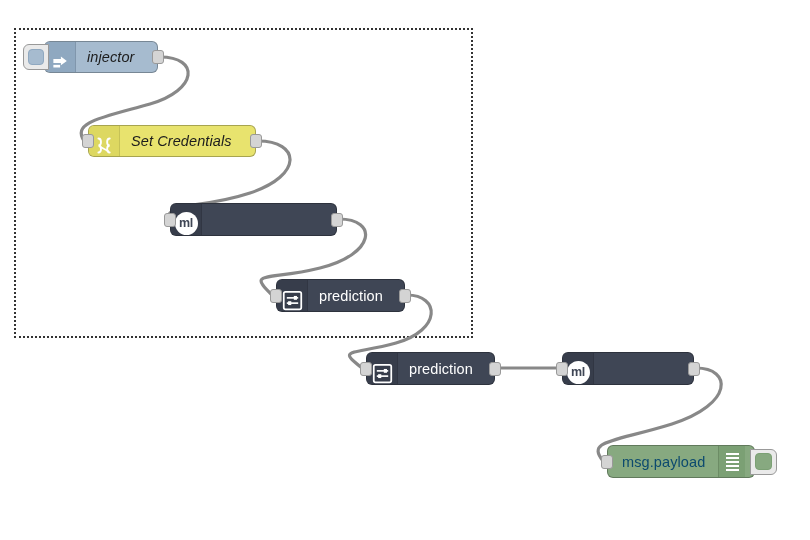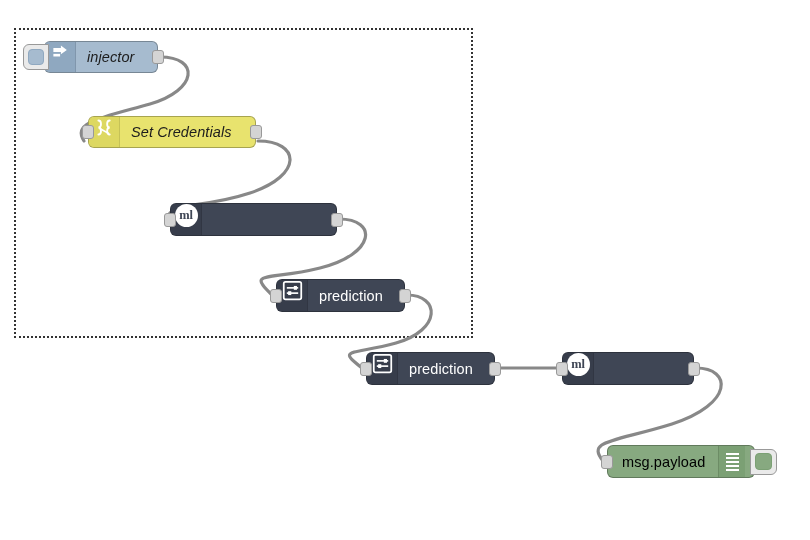--- a/index.html
+++ b/index.html
@@ -40,27 +40,26 @@
     display: flex;
     align-items: stretch;
     box-sizing: border-box;
     border-radius: 6px;
     border: 1px solid rgba(0,0,0,0.28);
     overflow: visible;
   }
   .node-icon {
     width: 30px;
     display: flex;
-    align-items: flex-start;
+    align-items: flex-end;
     justify-content: center;
     border-right: 1px solid rgba(0,0,0,0.10);
     border-top-left-radius: 5px;
     border-bottom-left-radius: 5px;
     flex: 0 0 30px;
-    font-family: Liberation Serif, serif;
   }
   .node-label {
     display: flex;
     align-items: center;
     padding: 0 14px 0 11px;
     font-size: 14px;
     white-space: nowrap;
     letter-spacing: 0.1px;
   }
   
@@ -154,21 +153,21 @@
     letter-spacing: -0.3px;
     line-height: 1;
   }
 
   
   .node.debug {
     background: #87a980;
     color: #1b1b1b;
   }
   .node.debug .node-label {
-    color: #000000;
+    color: #0c4a6e;
     font-size: 14.5px;
     padding: 0 13px 0 14px;
   }
   .debug-icon-box {
     width: 26px;
     display: flex;
     align-items: center;
     justify-content: center;
     background: #7ba074;
     border-left: 1px solid rgba(0,0,0,0.12);
@@ -232,21 +231,21 @@
     <div class="node-icon">
       <svg width="19" height="19" viewBox="0 0 24 24" aria-hidden="true">
         <path d="M3 7.5 L12.5 7.5 L12.5 4.4 L20 10 L12.5 15.6 L12.5 12.5 L3 12.5 Z" fill="#ffffff"></path>
         <rect x="3" y="15" width="8.5" height="3.3" fill="#ffffff"></rect>
       </svg>
     </div>
     <div class="node-label">injector</div>
     <span class="port out"></span>
   </div>
 
-  <div class="node func" id="node-set-credentials" style="left: 88px; top: 116px; width: 168px; height: 32px;">
+  <div class="node func" id="node-set-credentials" style="left: 88px; top: 125px; width: 168px; height: 32px;">
     <div class="node-icon">
       <svg width="21" height="21" viewBox="0 0 24 24" aria-hidden="true">
         <path d="M5 4 C9 4 9 12 5 12 C9 12 9 20 5 20" fill="none" stroke="#ffffff" stroke-width="2.1" stroke-linecap="round"></path>
         <path d="M18 4 C14 4 14 12 18 12 C14 12 14 20 18 20" fill="none" stroke="#ffffff" stroke-width="2.1" stroke-linecap="round"></path>
         <path d="M7 13.5 L16.5 18.5" stroke="#ffffff" stroke-width="1.8" stroke-linecap="round" fill="none"></path>
       </svg>
     </div>
     <div class="node-label">Set Credentials</div>
     <span class="port in"></span>
     <span class="port out"></span>

